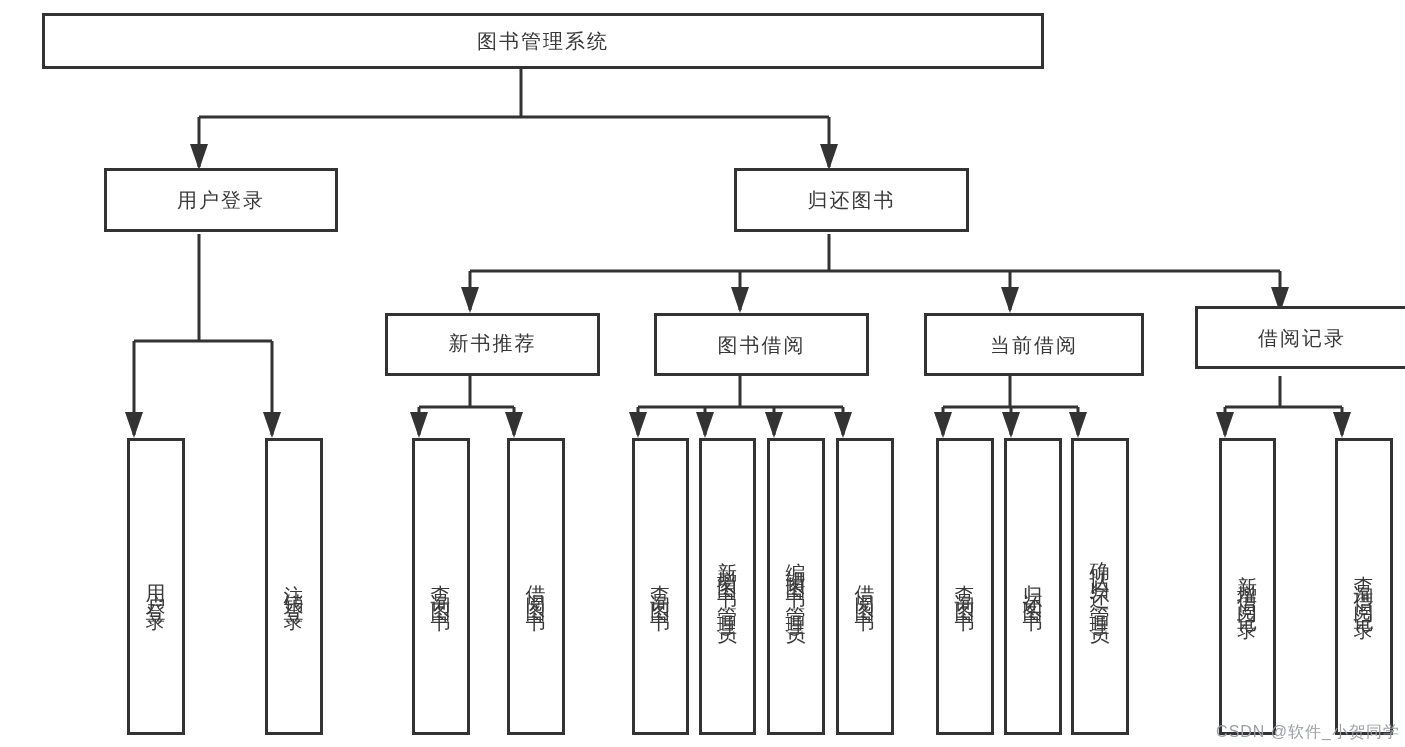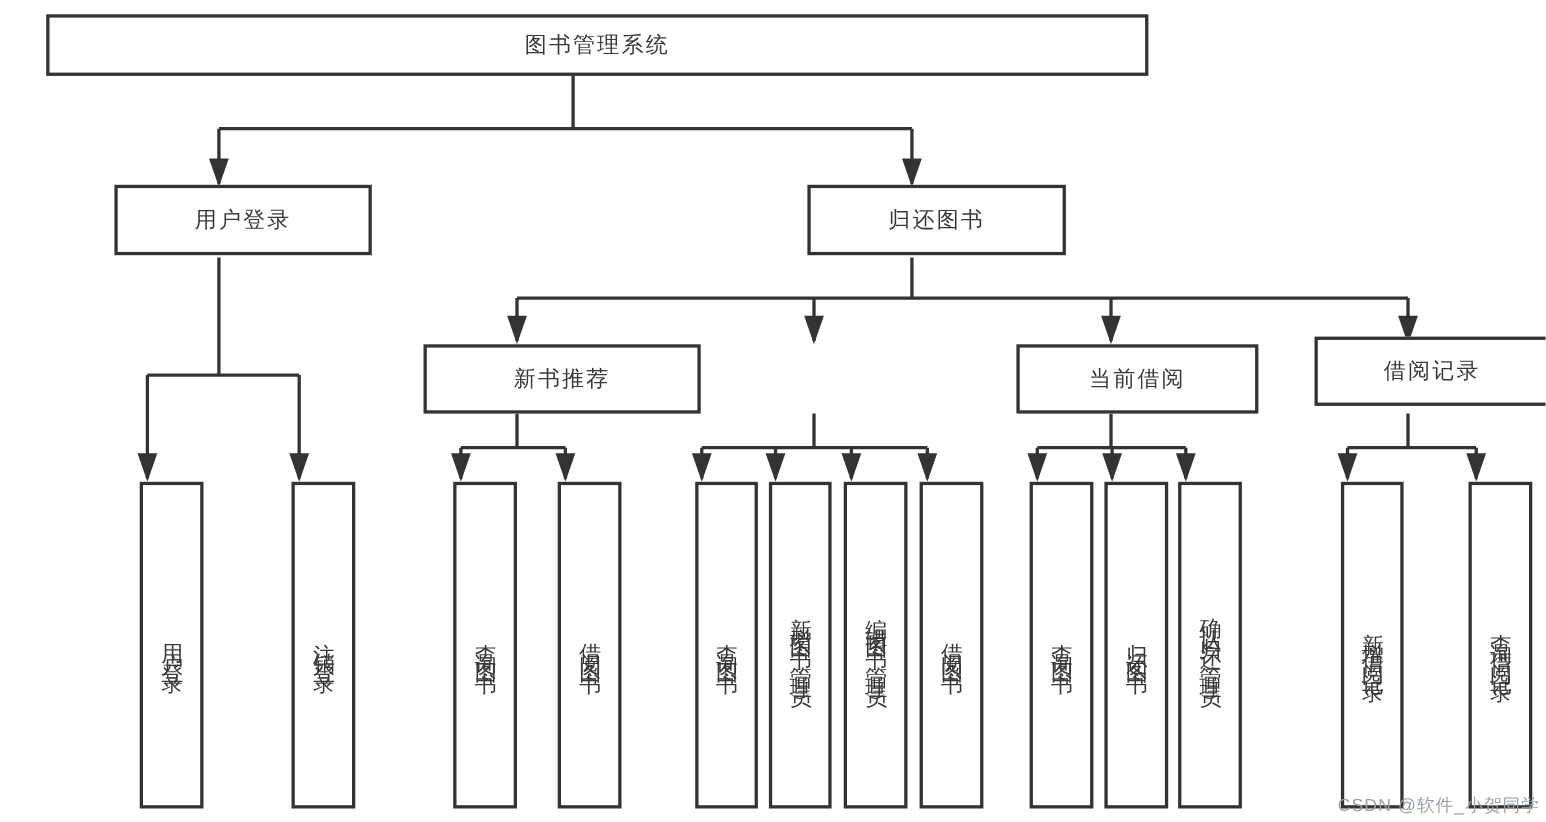--- a/index.html
+++ b/index.html
@@ -97,21 +97,22 @@
       <polygon class="arrow" points="1216,412 1234,412 1225,438"></polygon>
       <polygon class="arrow" points="1333,412 1351,412 1342,438"></polygon>
     </g>
   </svg>
 
   <div class="box" style="left:20px; top:13px; width:1002px; height:56px;">图书管理系统</div>
 
   <div class="box" style="left:82px; top:168px; width:234px; height:64px;">用户登录</div>
   <div class="box" style="left:712px; top:168px; width:235px; height:64px;">归还图书</div>
 
-  <div class="box" style="left:363px; top:313px; width:252px; height:63px;">新书推荐</div>
+  <div class="box" style="left:363px; top:313px; width:215px; height:63px;font-family:Liberation Mono, monospace;">新书推荐</div>
+  <div class="box" style="left:632px; top:313px; width:215px; height:63px;">图书借阅</div>
   <div class="box" style="left:902px; top:313px; width:220px; height:63px;">当前借阅</div>
   <div class="box" style="left:1173px; top:306px; width:214px; height:63px;">借阅记录</div>
 
   <div class="box vbox" style="left:105px; top:438px; width:58px; height:297px;">用户登录</div>
   <div class="box vbox" style="left:243px; top:438px; width:58px; height:297px;">注销登录</div>
 
   <div class="box vbox" style="left:390px; top:438px; width:58px; height:297px;">查询图书</div>
   <div class="box vbox" style="left:485px; top:438px; width:58px; height:297px;">借阅图书</div>
 
   <div class="box vbox" style="left:610px; top:438px; width:57px; height:297px;">查询图书</div>

